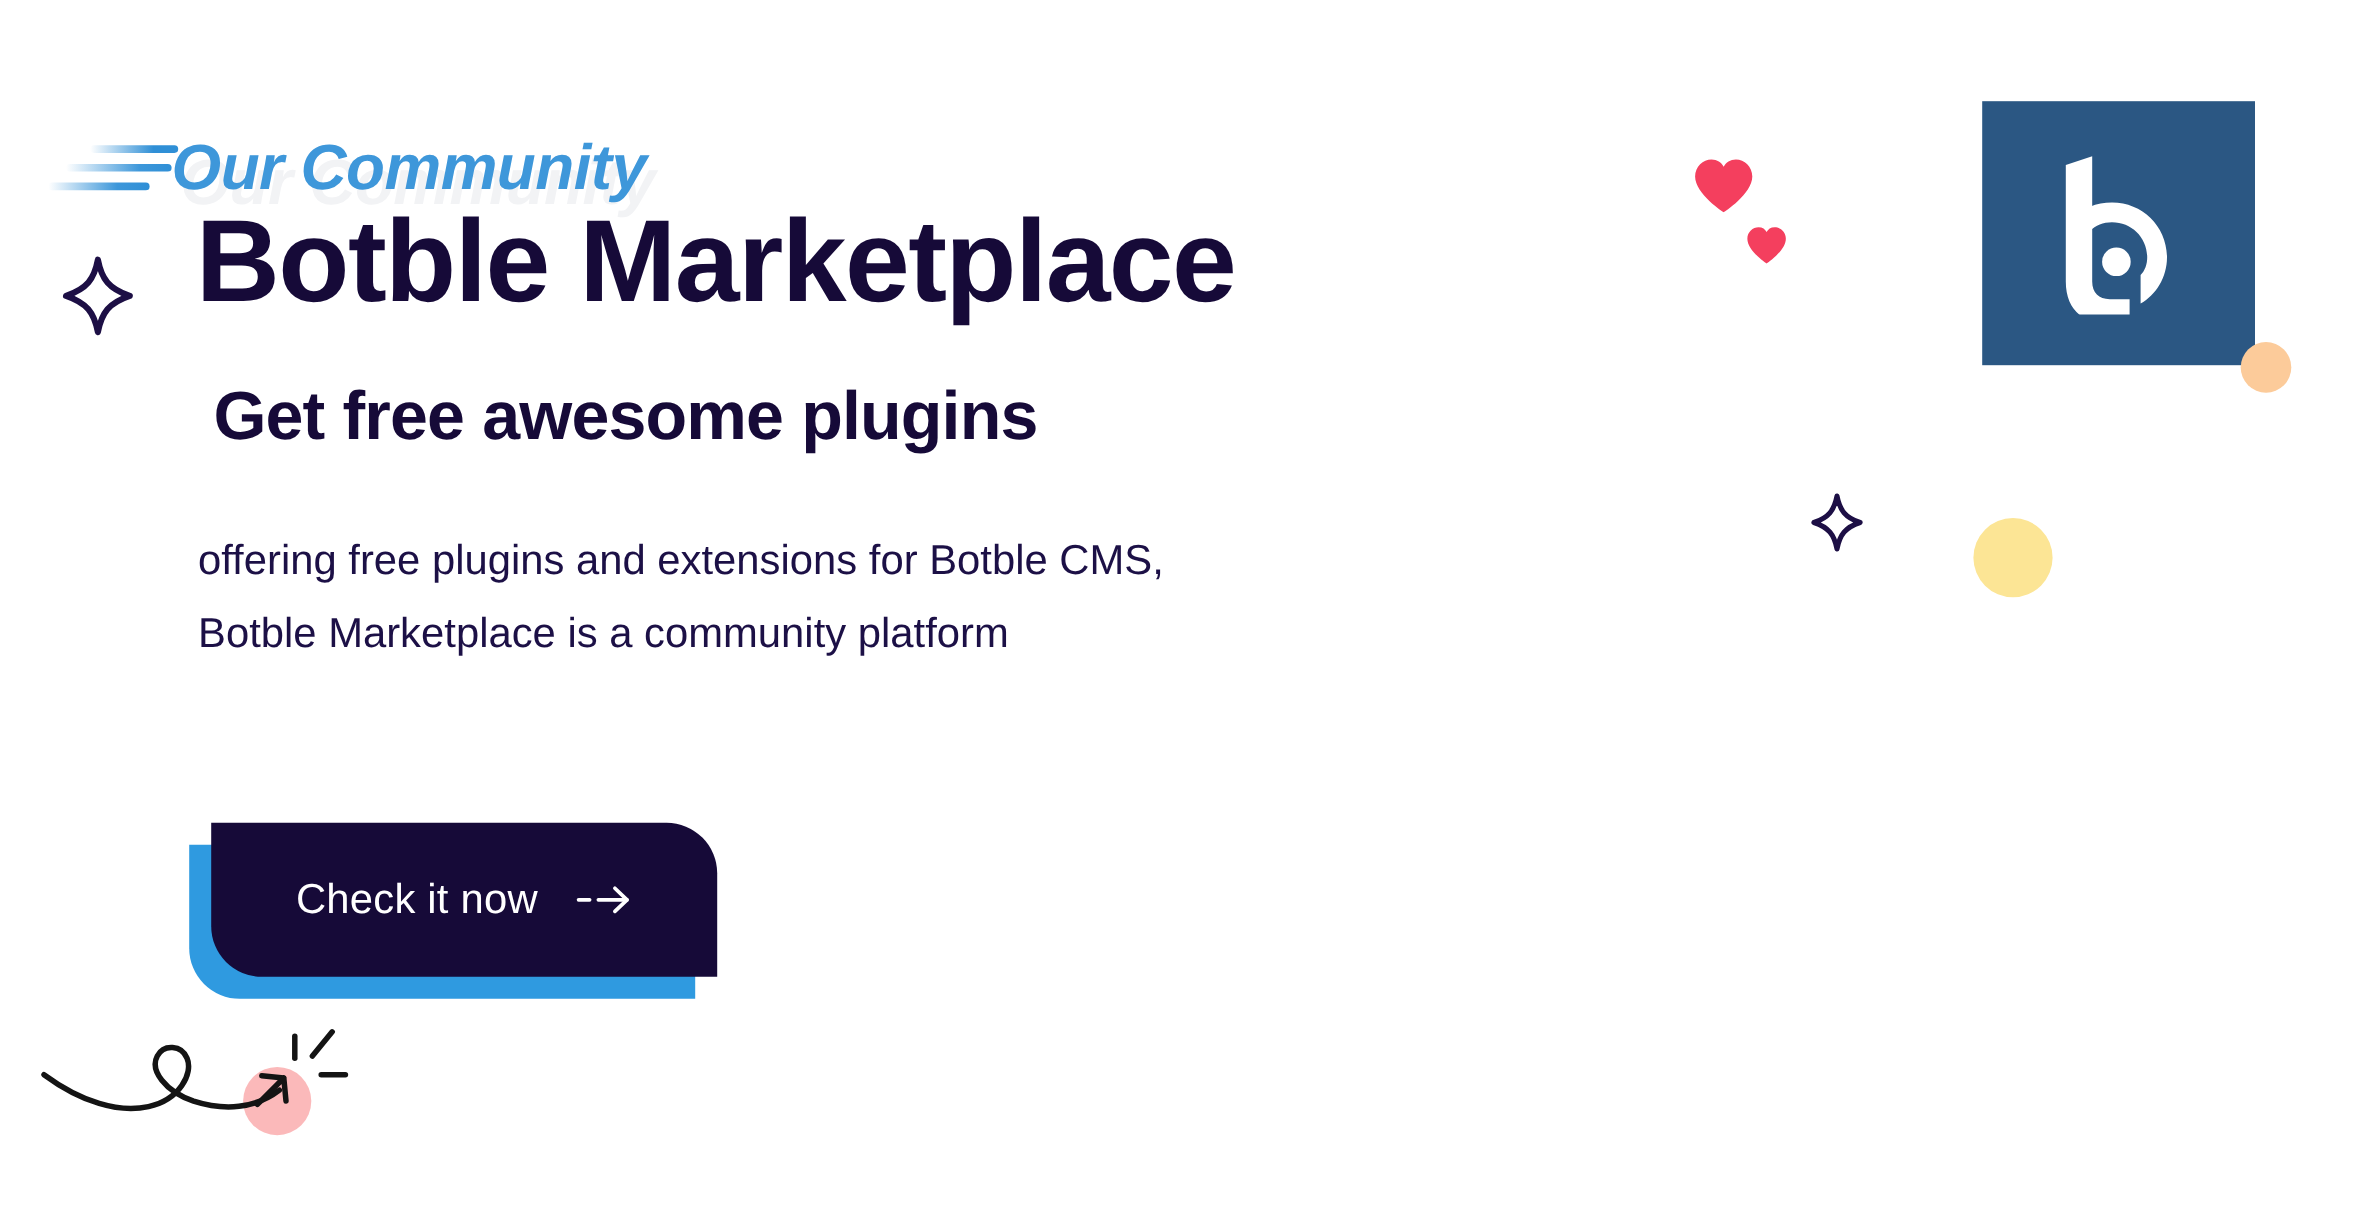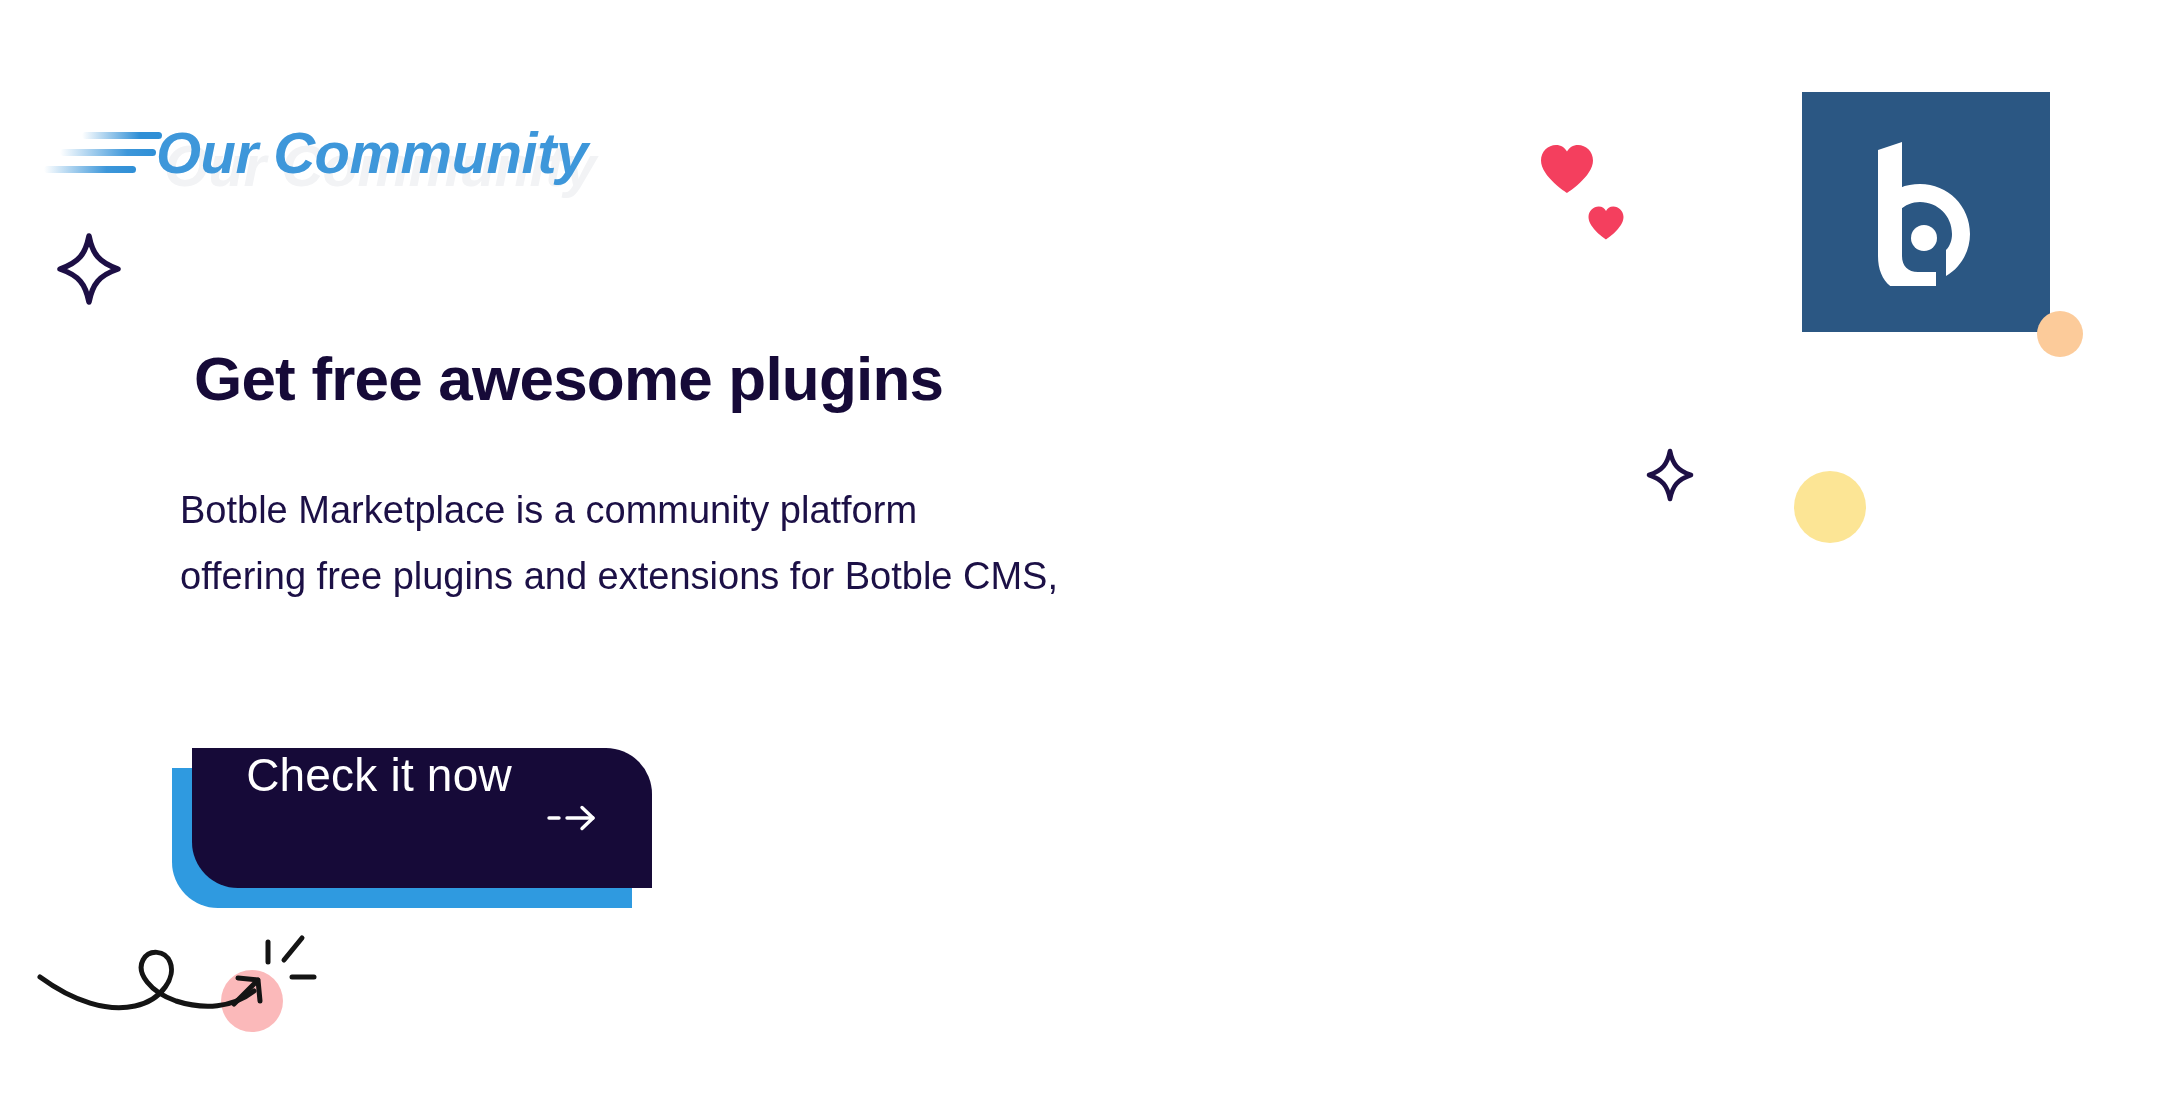--- a/index.html
+++ b/index.html
@@ -149,25 +149,26 @@
     position: absolute;
     left: 20px;
     top: 0;
     width: 460px;
     height: 140px;
     background: #160a38;
     border: none;
     border-radius: 0 46px 0 46px;
     color: #ffffff;
     font-family: "Liberation Sans", sans-serif;
-    font-size: 46px;
+    font-size: 38px;
     font-weight: 400;
     letter-spacing: 0.2px;
     cursor: pointer;
     display: flex;
+    align-items: center;
     justify-content: center;
     gap: 34px;
     padding: 0;
   }
   .cta-arrow {
     display: inline-flex;
     align-items: center;
   }
 
   
@@ -217,25 +218,26 @@
       <i class="l1"></i>
         <i class="l2"></i>
         <i class="l3"></i>
     </span>
     <span class="eyebrow-text">
       <span class="eyebrow-ghost">Our Community</span>
       <span class="eyebrow-front">Our Community</span>
     </span>
   </div>
 
+  <h1 class="headline">Botble Marketplace</h1>
   <h2 class="subheadline">Get free awesome plugins</h2>
 
   <p class="body-copy">
+    <span>offering free plugins and extensions for Botble CMS,</span>
     <span>Botble Marketplace is a community platform</span>
-    <span>offering free plugins and extensions for Botble CMS,</span>
   </p>
 
   <div class="cta-wrap">
     <div class="cta-shadow"></div>
     <button class="cta-button">
       <span>Check it now</span>
       <span class="cta-arrow">
         <svg width="52" height="30" viewBox="0 0 52 30" fill="none" aria-hidden="true">
           <path d="M3 15 H13" stroke="#ffffff" stroke-width="3.4" stroke-linecap="round"></path>
           <path d="M21 15 H47" stroke="#ffffff" stroke-width="3.4" stroke-linecap="round"></path>

